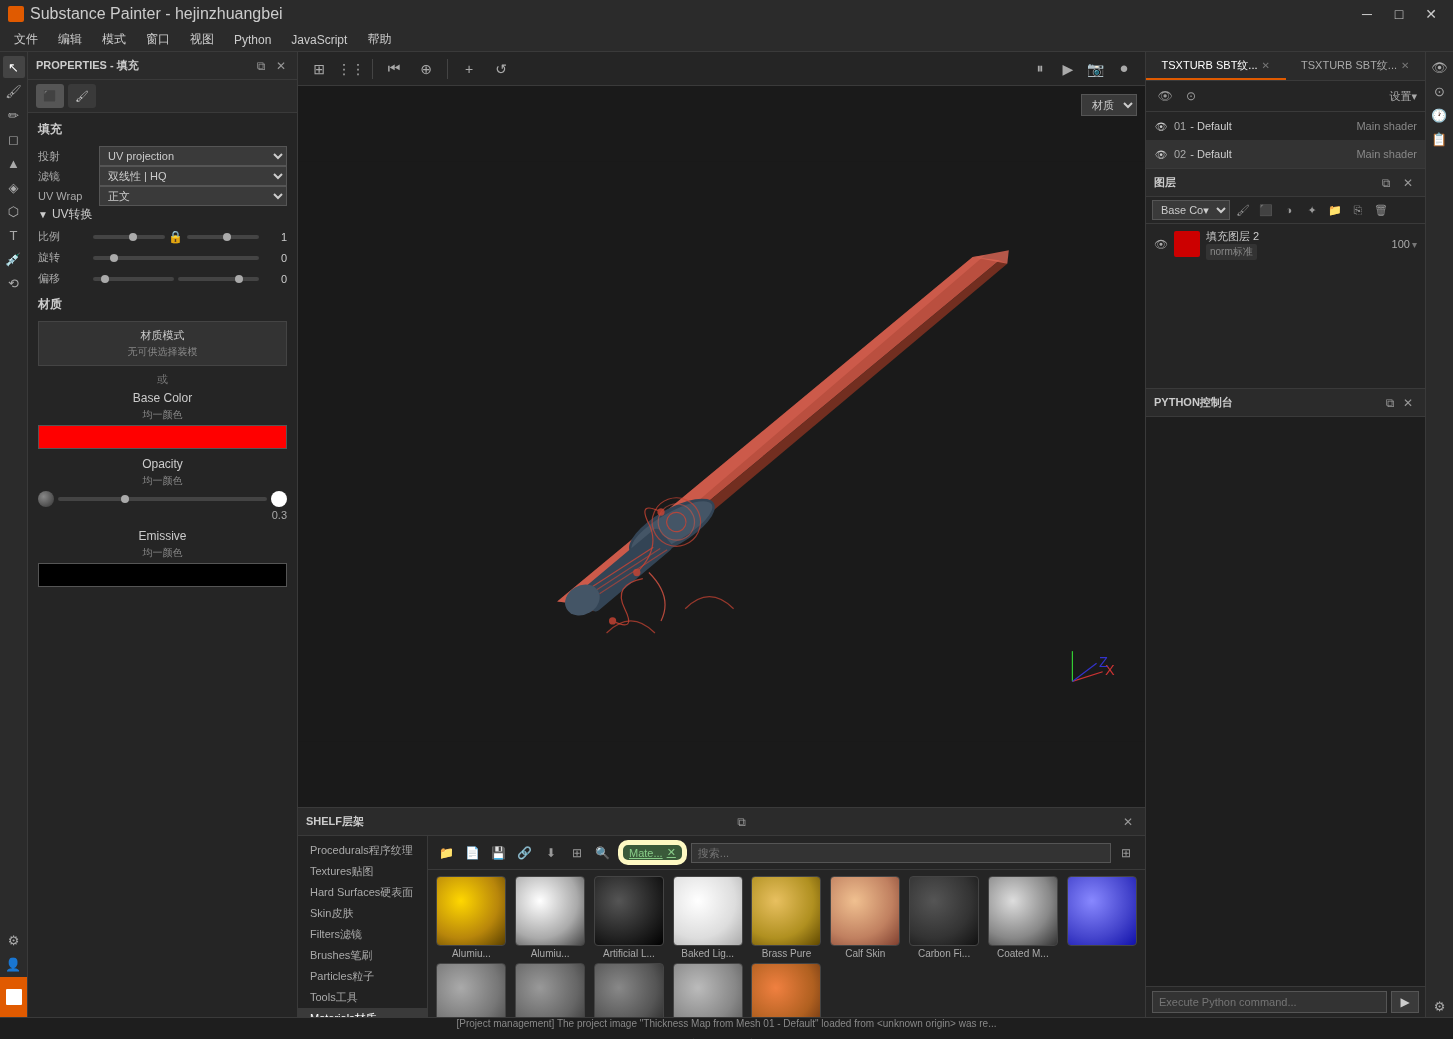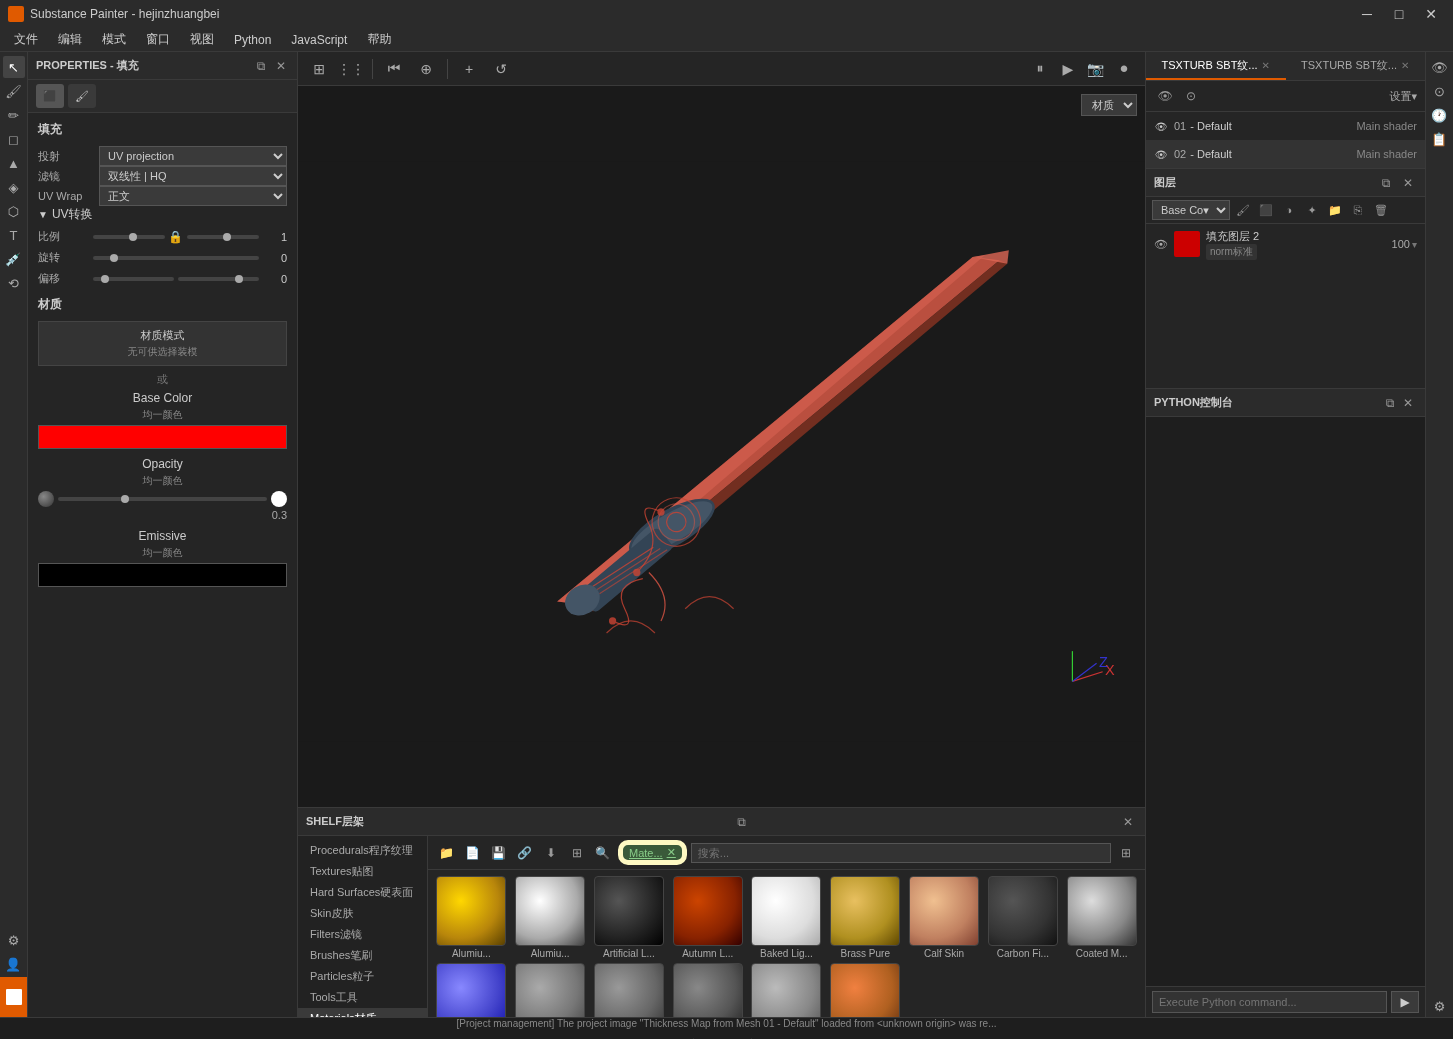--- a/index.html
+++ b/index.html
@@ -26,21 +26,21 @@
     }
     #titlebar .app-icon {
       width: 16px;
       height: 16px;
       background: #e05a00;
       border-radius: 2px;
       margin-right: 6px;
       flex-shrink: 0;
     }
     #titlebar .title-text {
-      font-size: 12px;
+      font-size: 16px;
       color: #cccccc;
       flex: 1;
     }
     #titlebar .win-controls {
       display: flex;
       gap: 4px;
     }
     #titlebar .win-btn {
       width: 28px;
       height: 22px;
@@ -1071,24 +1071,20 @@
             </div>
             <div class="material-item">
               <div class="material-thumb mat-silver"></div>
               <span class="material-label">Alumiu...</span>
             </div>
             <div class="material-item">
               <div class="material-thumb mat-black"></div>
               <span class="material-label">Artificial L...</span>
             </div>
             <div class="material-item">
-              <div class="material-thumb mat-red-leaf"></div>
-              <span class="material-label">Autumn L...</span>
-            </div>
-            <div class="material-item">
               <div class="material-thumb mat-light"></div>
               <span class="material-label">Baked Lig...</span>
             </div>
             <div class="material-item">
               <div class="material-thumb mat-brass"></div>
               <span class="material-label">Brass Pure</span>
             </div>
             <div class="material-item">
               <div class="material-thumb mat-skin"></div>
               <span class="material-label">Calf Skin</span>

